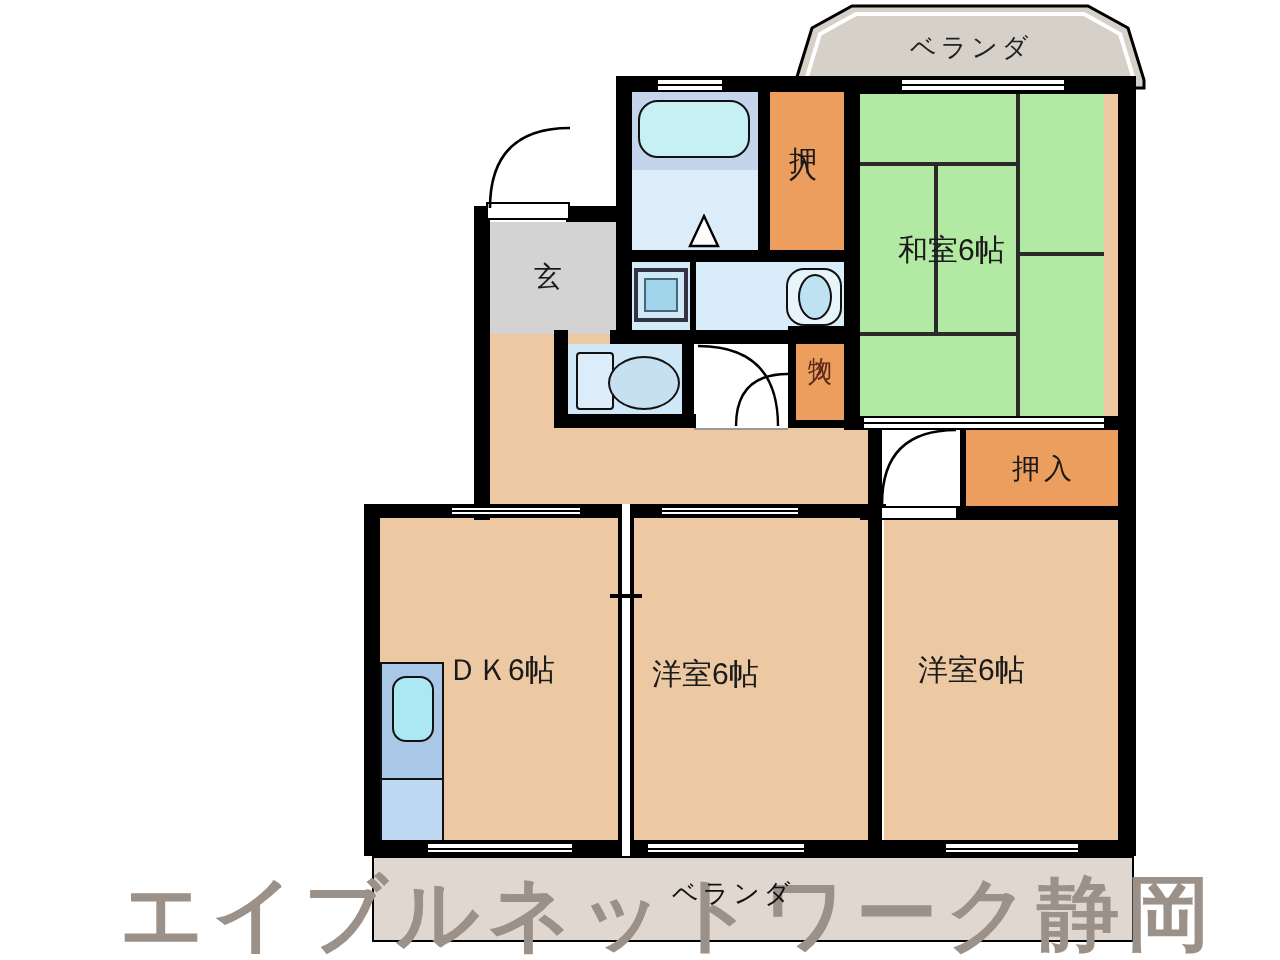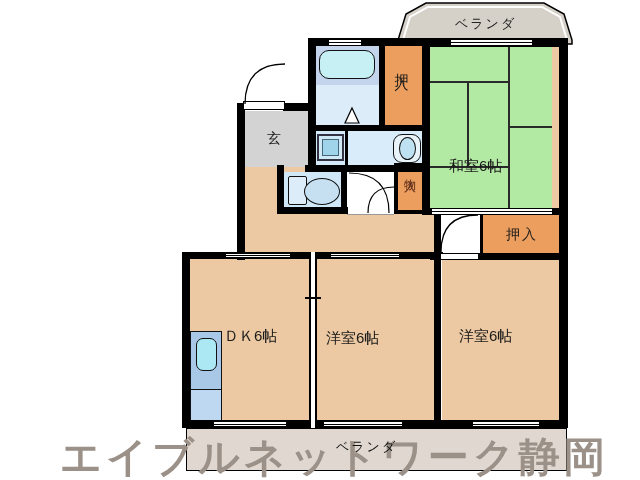--- a/index.html
+++ b/index.html
@@ -134,21 +134,21 @@
   <div class="win" style="left:243px;top:101px;width:42px;height:9px;"></div>
 
   <svg id="svg-overlay" class="layer" width="640" height="480">
     <path d="M245,104 Q245,64 285,64" fill="none" stroke="#000" stroke-width="1.3"></path>
     <path d="M441,252 Q441,215 478,215" fill="none" stroke="#000" stroke-width="1.3"></path>
     <path d="M349,173 Q389,173 389,213" fill="none" stroke="#000" stroke-width="1.2"></path>
     <path d="M394,187 Q368,187 368,213" fill="none" stroke="#000" stroke-width="1.2"></path>
     <polygon points="352,108 359,123 345,123" fill="#fff" stroke="#000" stroke-width="1.2"></polygon>
   </svg>
 
-  <div class="lbl" style="left:449px;top:118px;font-size:15px;margin-top:40px;">和室6帖</div>
+  <div class="lbl" style="left:449px;top:118px;font-size:15px;">和室6帖</div>
   <div class="lbl" style="left:224px;top:328px;font-size:15px;">ＤＫ6帖</div>
   <div class="lbl" style="left:326px;top:330px;font-size:15px;">洋室6帖</div>
   <div class="lbl" style="left:459px;top:328px;font-size:15px;">洋室6帖</div>
   <div class="lbl" style="left:267px;top:131px;font-size:14px;">玄</div>
   <div class="lbl vtext" style="left:395px;top:62px;font-size:14px;height:64px;">押入</div>
   <div class="lbl" style="left:506px;top:227px;font-size:14px;letter-spacing:2px;">押入</div>
   <div class="lbl vtext" style="left:404px;top:169px;font-size:12px;height:46px;letter-spacing:1px;z-index:26;color:#5a2a1a;">物入</div>
 
   <div id="veranda-bottom-label">ベランダ</div>
   <div id="watermark">エイブルネットワーク静岡店</div>

